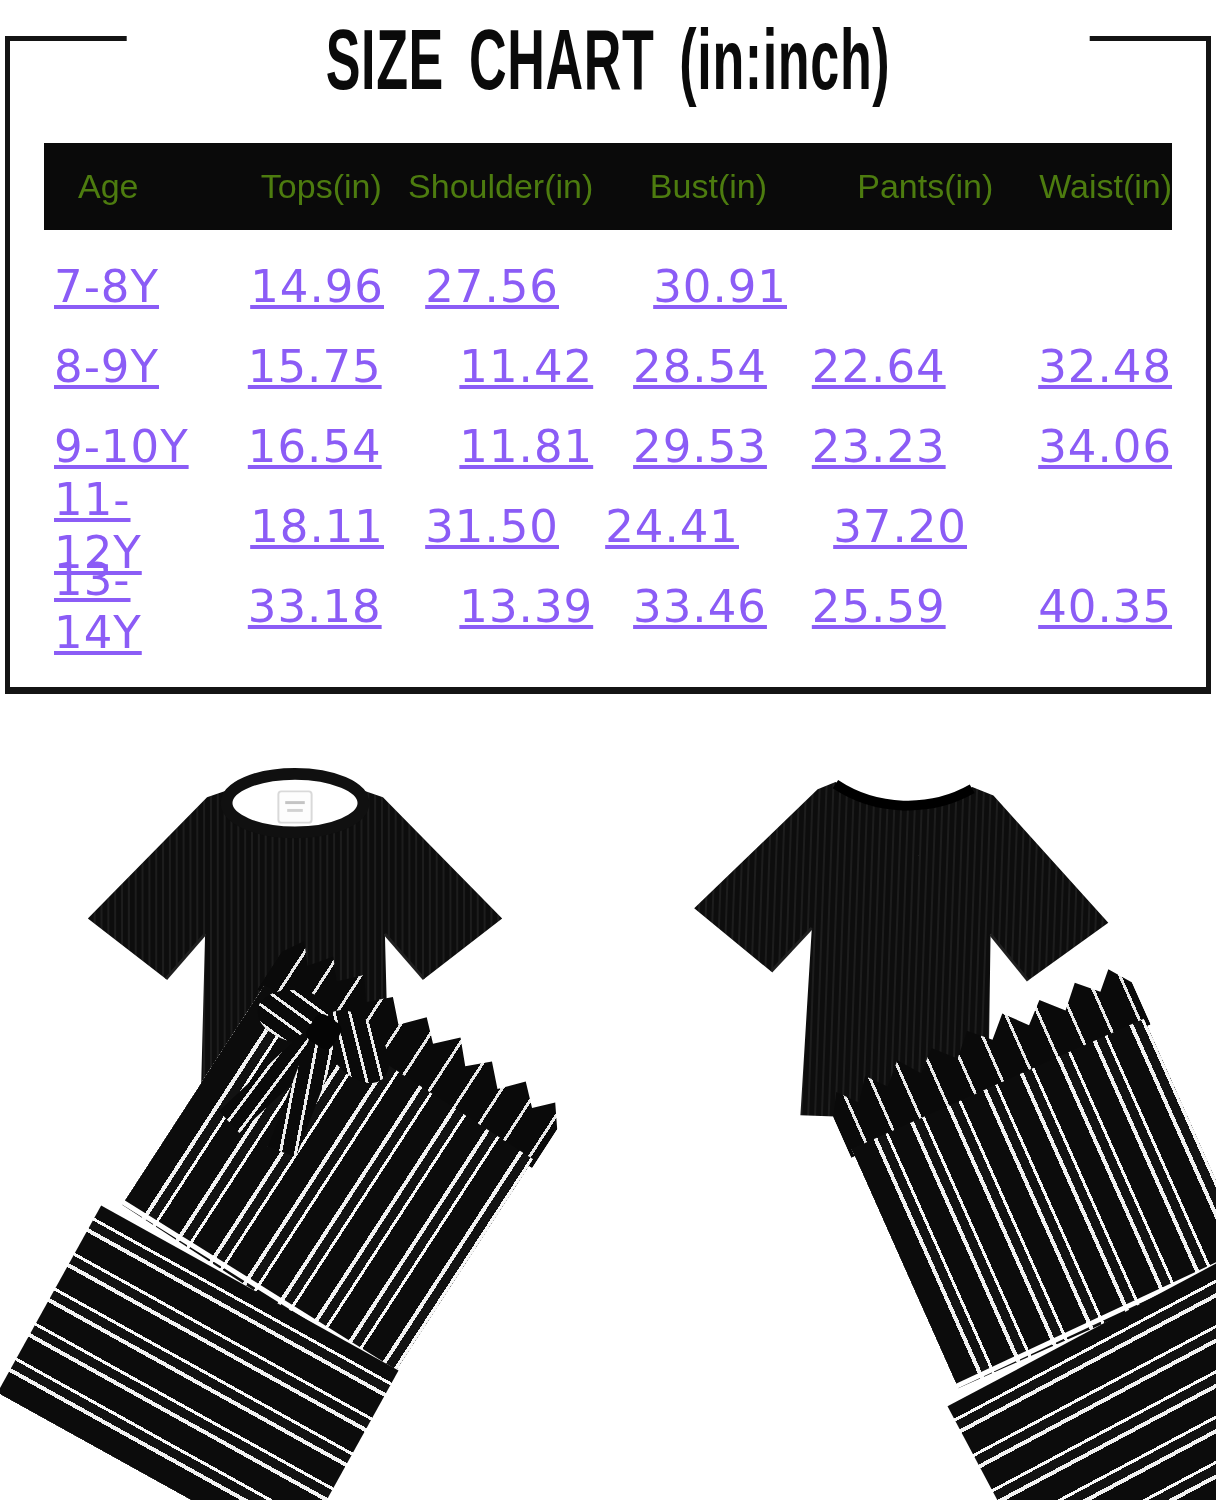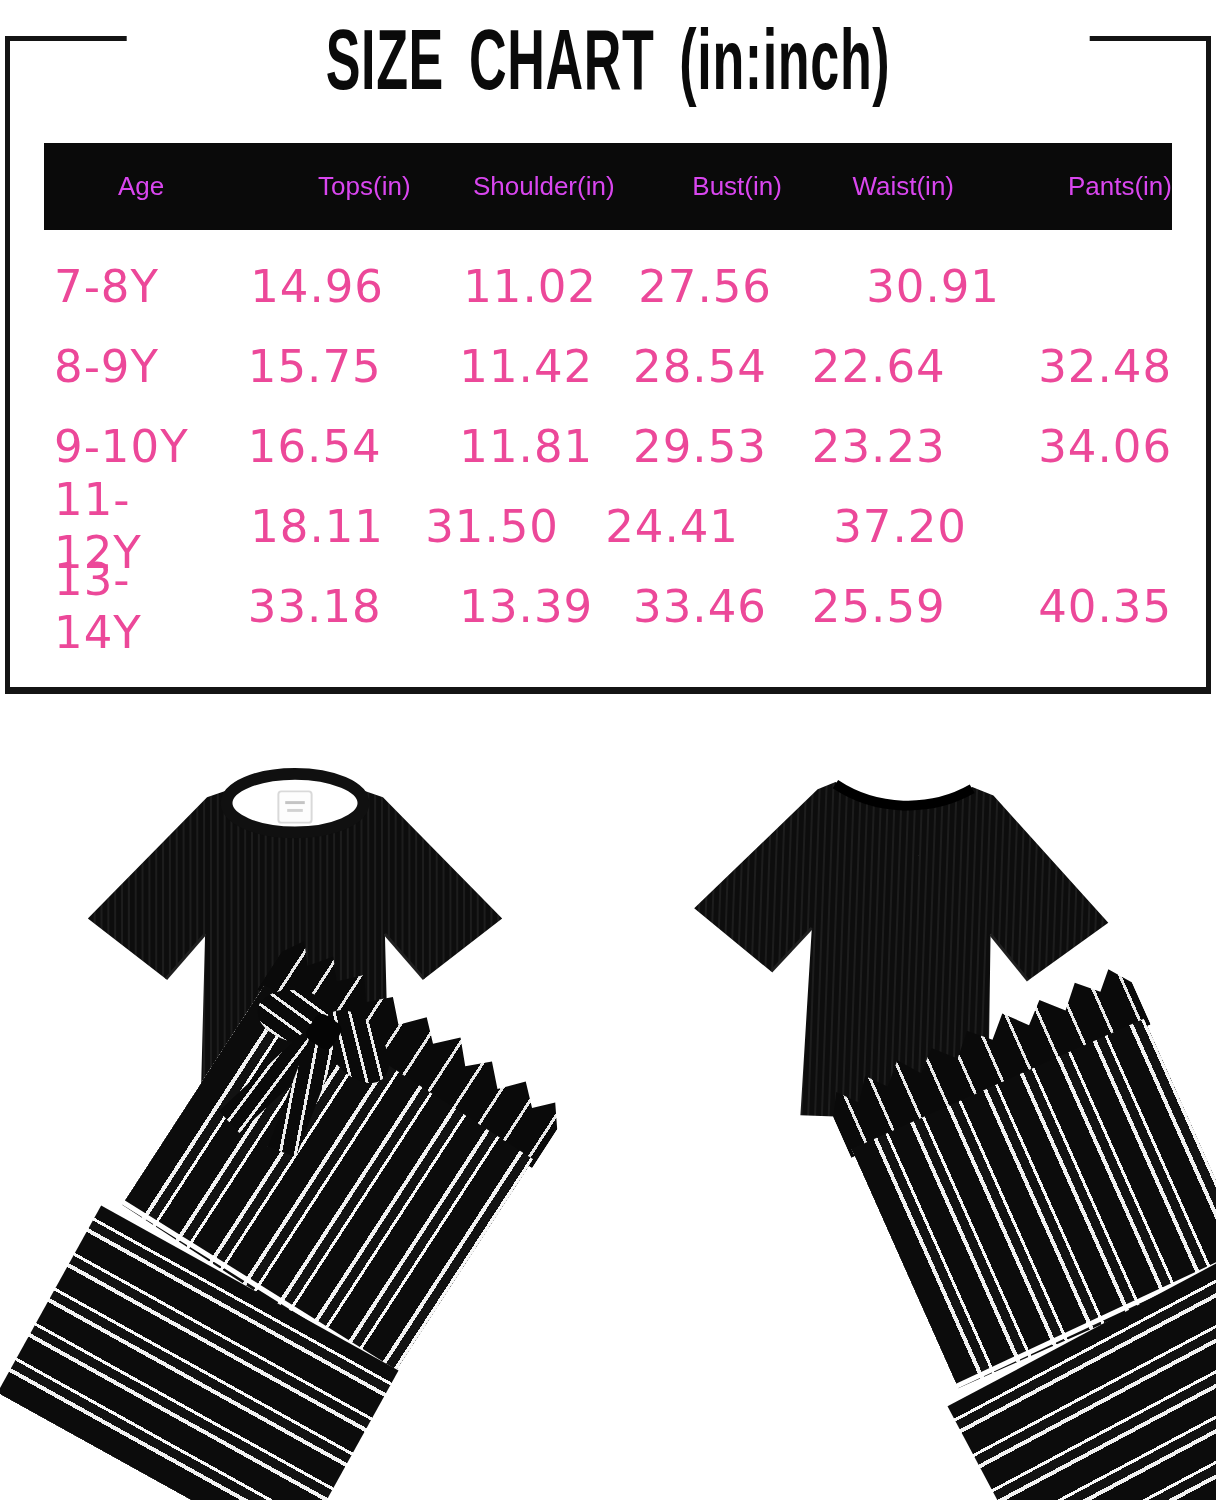--- a/index.html
+++ b/index.html
@@ -9,31 +9,31 @@
   
   .chart-box{position:absolute;left:5px;top:36px;width:1196px;height:646px;
              border:5px solid #141414;border-bottom-width:7px;background:#fff;}
   .title-mask{position:absolute;left:50%;top:0;transform:translateX(-50%);
               background:#fff;padding:16px 26px;height:86px;display:flex;align-items:center;z-index:5;}
   .title-text{display:inline-block;white-space:nowrap;font-size:84px;font-weight:bold;
               letter-spacing:1px;word-spacing:16px;transform:scaleX(0.62) scaleY(1.02);
               transform-origin:center;color:#0a0a0a;}
 
   .thead{position:absolute;left:34px;right:34px;top:102px;height:87px;background:#0a0a0a;
-         display:flex;align-items:center;color:#d946ef;font-size:26px;padding-left:40px;}
+         display:flex;align-items:center;color:#4d7c0f;font-size:34px;}
   .th,.td{box-sizing:border-box;text-align:right;}
   .c1{width:150px;text-align:left;}
   .c2{width:190px;} .c3{width:205px;margin-left:8px;} .c4{width:175px;} .c5{width:180px;} .c6{width:228px;}
   .thead .c1{padding-left:34px;}
 
   .tbody{position:absolute;left:34px;right:34px;top:189px;}
   .trow{height:80px;display:flex;align-items:center;}
   .tbody .trow:first-child{margin-top:16px;}
   .tbody .c1{padding-left:10px;}
-  .hand{font-family:"DejaVu Sans",sans-serif;font-size:45px;letter-spacing:1px;color:#ec4899;}
+  .hand{font-family:"DejaVu Sans",sans-serif;font-size:45px;letter-spacing:1px;color:#8b5cf6;text-decoration:underline;}
 
   
   .tee{position:absolute;width:430px;height:395px;z-index:1;}
   .tee-front{left:80px;top:760px;}
   .tee-back{left:683px;top:755px;transform:rotate(2deg);}
 
   .pants{position:absolute;width:320px;height:540px;z-index:2;}
   .pants-front{left:252px;top:1012px;transform:rotate(33deg);transform-origin:160px 40px;}
   .pants-back{left:828px;top:1022px;transform:rotate(-24deg);transform-origin:160px 40px;}
 
@@ -65,29 +65,28 @@
 
 <div class="page">
 
   <div class="chart-box">
 
     <div class="thead">
       <div class="th c1">Age</div>
       <div class="th c2">Tops(in)</div>
       <div class="th c3">Shoulder(in)</div>
       <div class="th c4">Bust(in)</div>
+      <div class="th c6">Pants(in)</div>
       <div class="th c5">Waist(in)</div>
-      <div class="th c6">Pants(in)</div>
     </div>
 
     <div class="tbody">
       <div class="trow">
         <div class="td c1 hand">7-8Y</div>
         <div class="td c2 hand">14.96</div>
-        <div class="td c3 hand">11.02</div>
         <div class="td c4 hand">27.56</div>
         <div class="td c6 hand">30.91</div>
       </div>
       <div class="trow">
         <div class="td c1 hand">8-9Y</div>
         <div class="td c2 hand">15.75</div>
         <div class="td c3 hand">11.42</div>
         <div class="td c4 hand">28.54</div>
         <div class="td c5 hand">22.64</div>
         <div class="td c6 hand">32.48</div>

